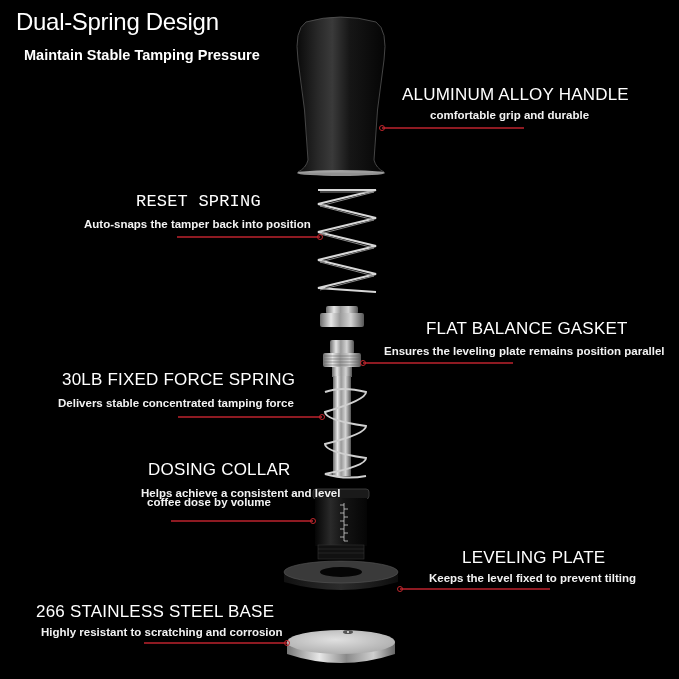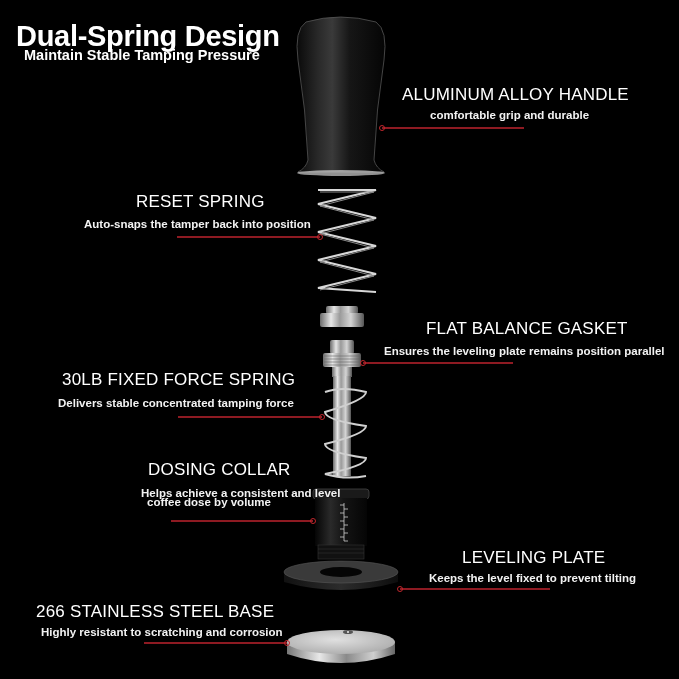--- a/index.html
+++ b/index.html
@@ -1,18 +1,18 @@
 <!DOCTYPE html>
 <html><head>
   <meta charset="utf-8">
   <style>
     html, body { margin: 0; padding: 0; background: #000; }
     body { width: 679px; height: 679px; position: relative; overflow: hidden; font-family: "Liberation Sans", "DejaVu Sans", sans-serif; color: #fff; }
     .abs { position: absolute; }
-    .title { left: 16px; top: 8px; font-size: 29px; font-weight: bold; letter-spacing: -0.3px; white-space: nowrap; margin-top: 12px; }
+    .title { left: 16px; top: 8px; font-size: 24px; font-weight: normal; letter-spacing: -0.3px; white-space: nowrap; }
     .subtitle { left: 24px; top: 47px; font-size: 14.5px; font-weight: bold; white-space: nowrap; }
     .label-h { font-size: 17px; white-space: nowrap; text-align: center; letter-spacing: 0.2px; }
     .label-s { font-size: 11.5px; font-weight: bold; white-space: nowrap; text-align: left; color: #f2f2f2; }
     .leader { height: 2px; background: #8e1a22; }
     .dot { width: 6px; height: 6px; border: 1.5px solid #c1272d; border-radius: 50%; box-sizing: border-box; background: transparent; }
     svg { position: absolute; left: 0; top: 0; }
   </style>
 </head>
 <body>
 
@@ -125,21 +125,21 @@
 </svg>
 
 <div class="abs title">Dual-Spring Design</div>
 <div class="abs subtitle">Maintain Stable Tamping Pressure</div>
 
 <div class="abs label-h" style="left:402px; top:85px;">ALUMINUM ALLOY HANDLE</div>
 <div class="abs label-s" style="left:430px; top:109px;">comfortable grip and durable</div>
 <div class="abs leader" style="left:382px; top:127px; width:142px;"></div>
 <div class="abs dot" style="left:379px; top:125px;"></div>
 
-<div class="abs label-h" style="left:136px; top:192px;">RESET SPRING</div>
+<div class="abs label-h" style="left:136px; top:192px;font-family:Liberation Mono, monospace;">RESET SPRING</div>
 <div class="abs label-s" style="left:84px; top:218px;">Auto-snaps the tamper back into position</div>
 <div class="abs leader" style="left:177px; top:236px; width:143px;"></div>
 <div class="abs dot" style="left:317px; top:234px;"></div>
 
 <div class="abs label-h" style="left:426px; top:319px;">FLAT BALANCE GASKET</div>
 <div class="abs label-s" style="left:384px; top:345px;">Ensures the leveling plate remains position parallel</div>
 <div class="abs leader" style="left:363px; top:362px; width:150px;"></div>
 <div class="abs dot" style="left:360px; top:360px;"></div>
 
 <div class="abs label-h" style="left:62px; top:370px;">30LB FIXED FORCE SPRING</div>

